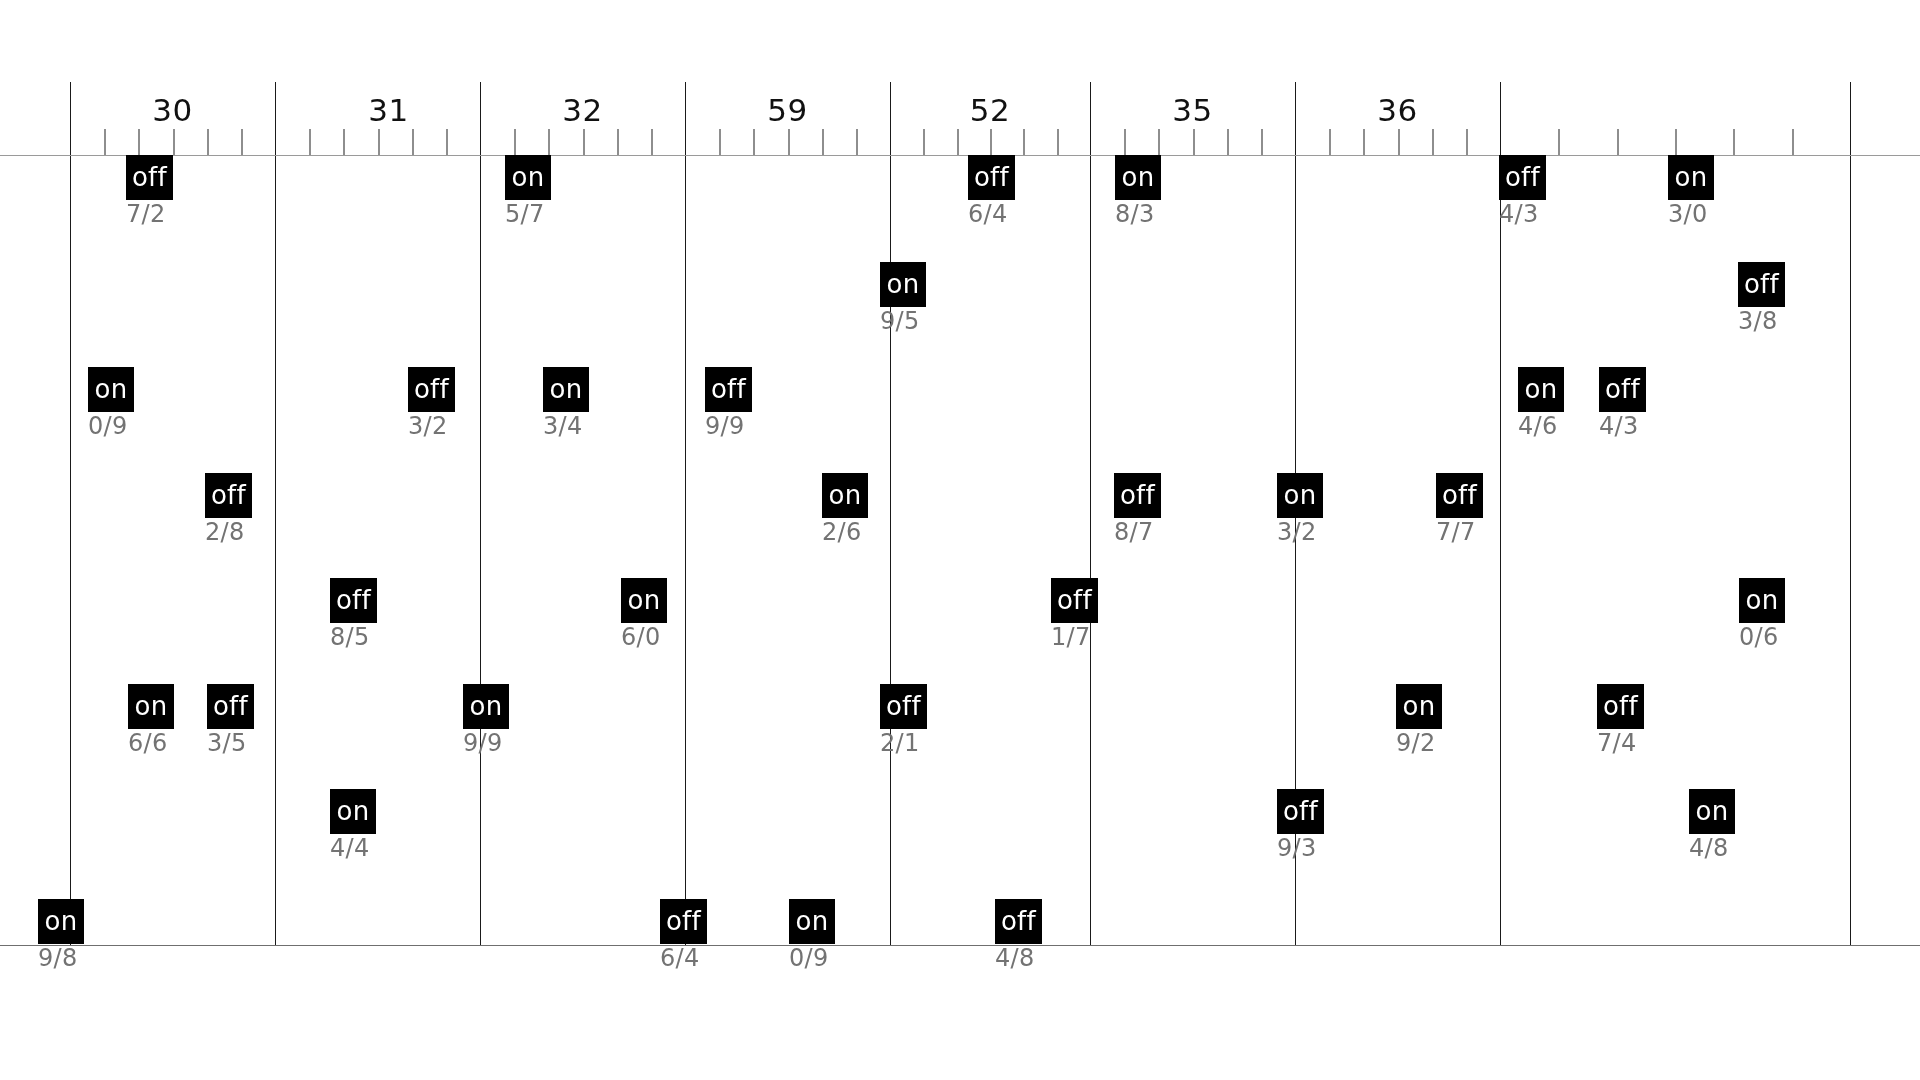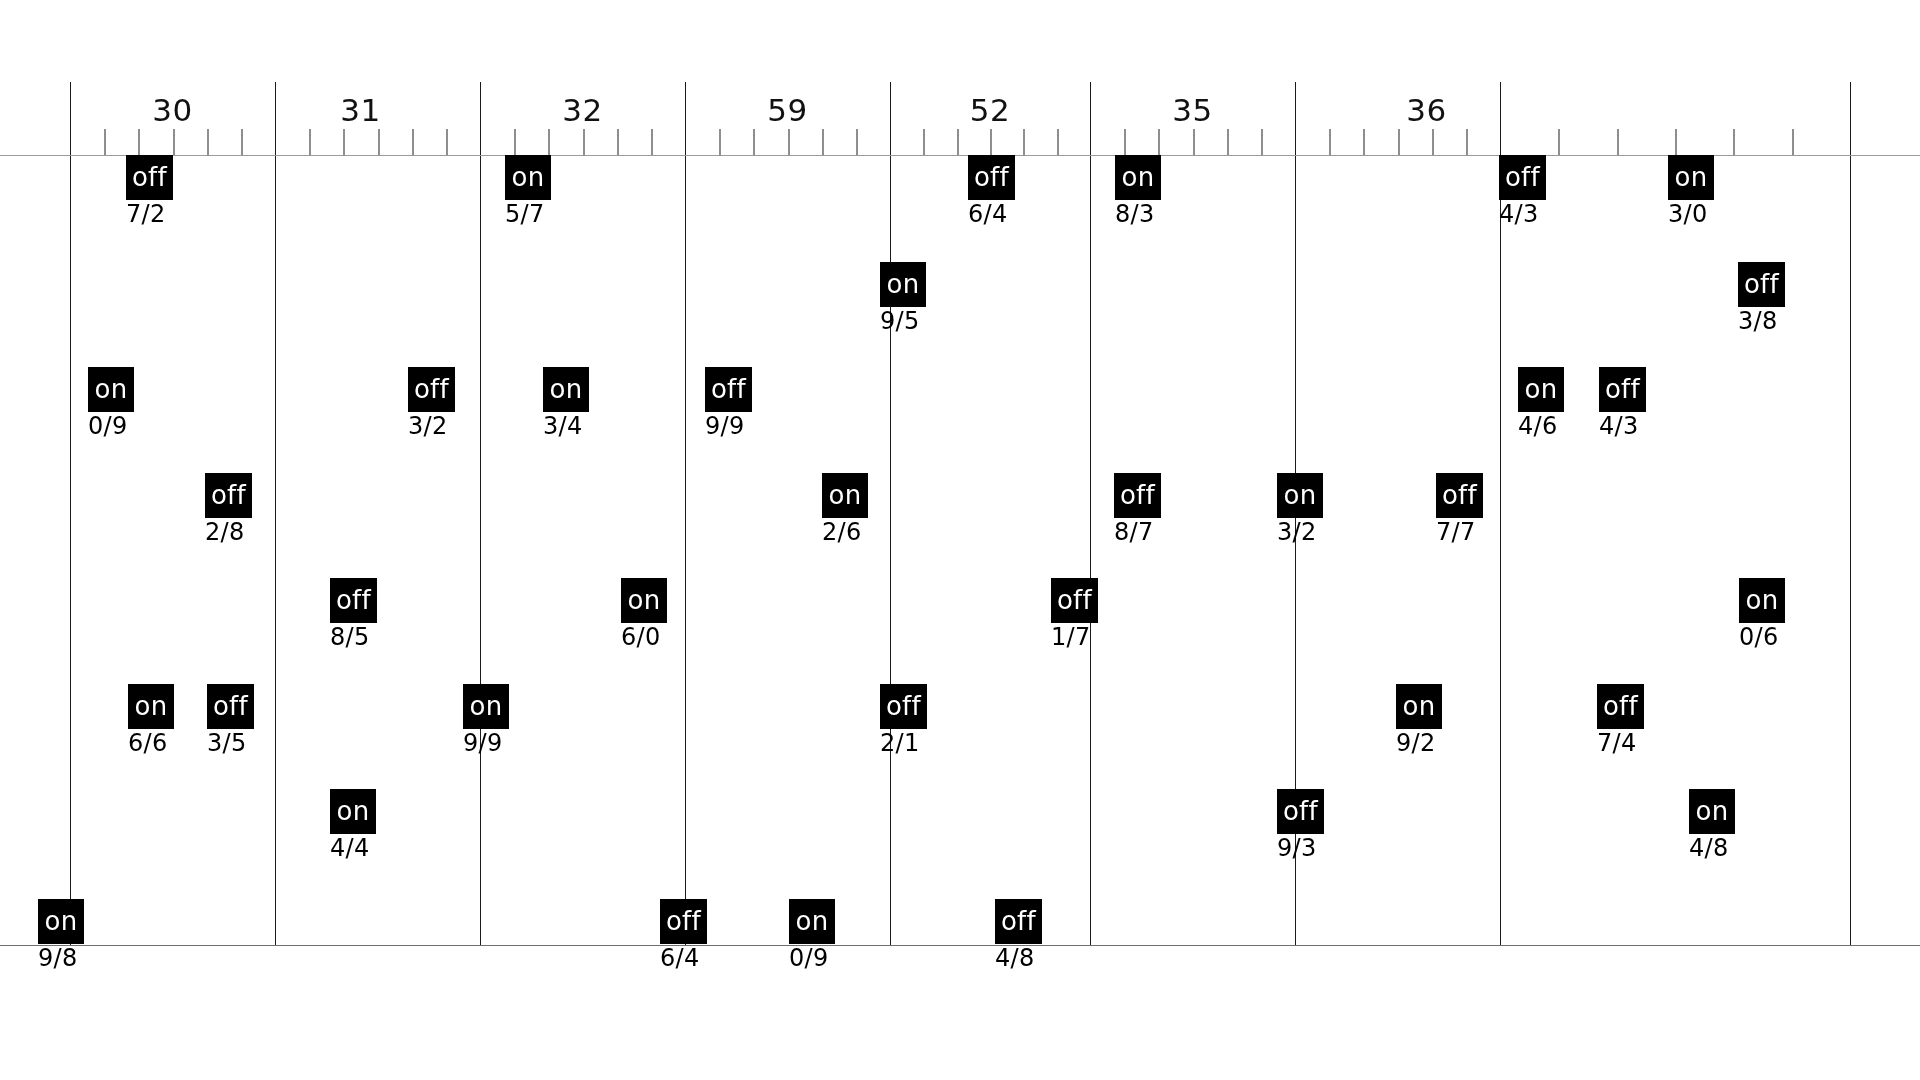--- a/index.html
+++ b/index.html
@@ -91,21 +91,21 @@
   }
 
   .event-box.state-on  { min-width: 46px; }
   .event-box.state-off { min-width: 46px; }
 
   .event-value {
     position: absolute;
     left: 0;
     top: 47px;
     font-size: 24px;
-    color: #000000;
+    color: #737373;
     white-space: nowrap;
     line-height: 1;
     letter-spacing: 0.3px;
   }
 </style>
 </head>
 <body>
 
 <div id="stage">
 
@@ -162,26 +162,26 @@
         <div class="minor-tick" style="left: 1675px; top: 129px; height: 26px;"></div>
         <div class="minor-tick" style="left: 1733px; top: 129px; height: 26px;"></div>
         <div class="minor-tick" style="left: 1792px; top: 129px; height: 26px;"></div>
       </div>
     <div class="axis-line" id="axisline" style="top: 155px;"></div>
     <div class="baseline-line" id="baseline" style="top: 945px;"></div>
   </div>
 
   <div id="periodlabels">
       <div class="period-label" style="left: 70px; width: 205px; top: 95px;">30</div>
-      <div class="period-label" style="left: 258px; width: 205px; top: 95px;">31</div>
+      <div class="period-label" style="left: 286px; width: 205px; top: 95px;">31</div>
       <div class="period-label" style="left: 480px; width: 205px; top: 95px;">32</div>
       <div class="period-label" style="left: 685px; width: 205px; top: 95px;">59</div>
       <div class="period-label" style="left: 890px; width: 200px; top: 95px;">52</div>
       <div class="period-label" style="left: 1090px; width: 205px; top: 95px;">35</div>
-      <div class="period-label" style="left: 1295px; width: 205px; top: 95px; padding-left: 29px;">36</div>
+      <div class="period-label" style="left: 1295px; width: 205px; top: 95px;">36</div>
     </div>
 
   <div id="events">
       <div class="event" style="left: 126px; top: 155px;">
         <div class="event-box state-off">off</div>
         <div class="event-value">7/2</div>
       </div>
       <div class="event" style="left: 505px; top: 155px;">
         <div class="event-box state-on">on</div>
         <div class="event-value">5/7</div>

